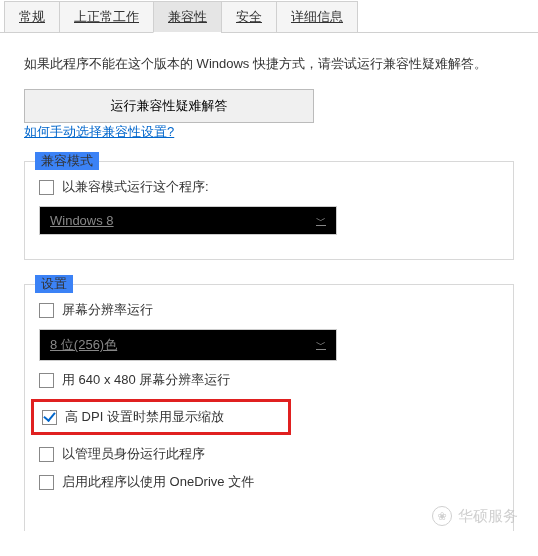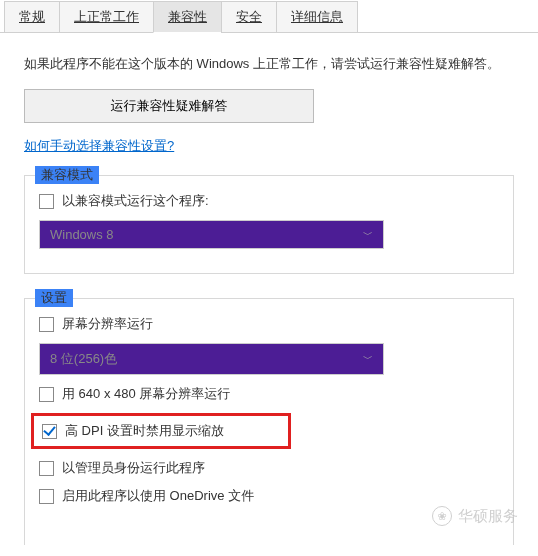--- a/index.html
+++ b/index.html
@@ -44,21 +44,20 @@
   .troubleshoot-btn {
     display: block;
     width: 290px;
     padding: 7px 0;
     text-align: center;
     background: #f0f0f0;
     border: 1px solid #bbb;
     cursor: pointer;
     font-size: 13px;
     font-family: Liberation Mono, monospace;
-    margin-bottom: 14px;
   }
   .link {
     color: #0066cc;
     text-decoration: underline;
     cursor: pointer;
     display: inline-block;
     margin-bottom: 20px;
   }
   .group {
     border: 1px solid #d8d8d8;
@@ -95,32 +94,33 @@
   .cb.checked::after {
     content: "";
     width: 9px;
     height: 5px;
     border-left: 2px solid #0066cc;
     border-bottom: 2px solid #0066cc;
     transform: rotate(-50deg);
     margin-top: -3px;
   }
   .select {
-    width: 345px;
+    width: 298px;
     padding: 6px 10px;
     border: 1px solid #ccc;
-    background: #4c1d95;
+    background: #000000;
     color: #888;
     font-size: 13px;
     font-family: inherit;
     display: flex;
     justify-content: space-between;
     align-items: center;
     cursor: pointer;
     margin-bottom: 10px;
+    text-decoration: underline;
   }
   .select .chev {
     font-size: 10px;
     color: #aaa;
   }
   .highlight-box {
     border: 3px solid #e02020;
     padding: 6px 8px;
     margin-left: -8px;
     margin-bottom: 10px;
@@ -156,21 +156,21 @@
 <div class="tab-strip">
   <div class="tab">常规</div>
   <div class="tab">上正常工作</div>
   <div class="tab active">兼容性</div>
   <div class="tab">安全</div>
   <div class="tab">详细信息</div>
 </div>
 
 <div class="tab-content">
 
-  <p class="intro-text">如果此程序不能在这个版本的 Windows 上正常工作，请尝试运行兼容性疑难解答。</p>
+  <p class="intro-text">如果此程序不能在这个版本的 Windows 快捷方式，请尝试运行兼容性疑难解答。</p>
 
   <button class="troubleshoot-btn">运行兼容性疑难解答</button>
 
   <a class="link">如何手动选择兼容性设置?</a>
 
   <div class="group">
     <span class="group-title">兼容模式</span>
     <div class="checkbox-row">
       <span class="cb"></span>
       <span>以兼容模式运行这个程序:</span>

